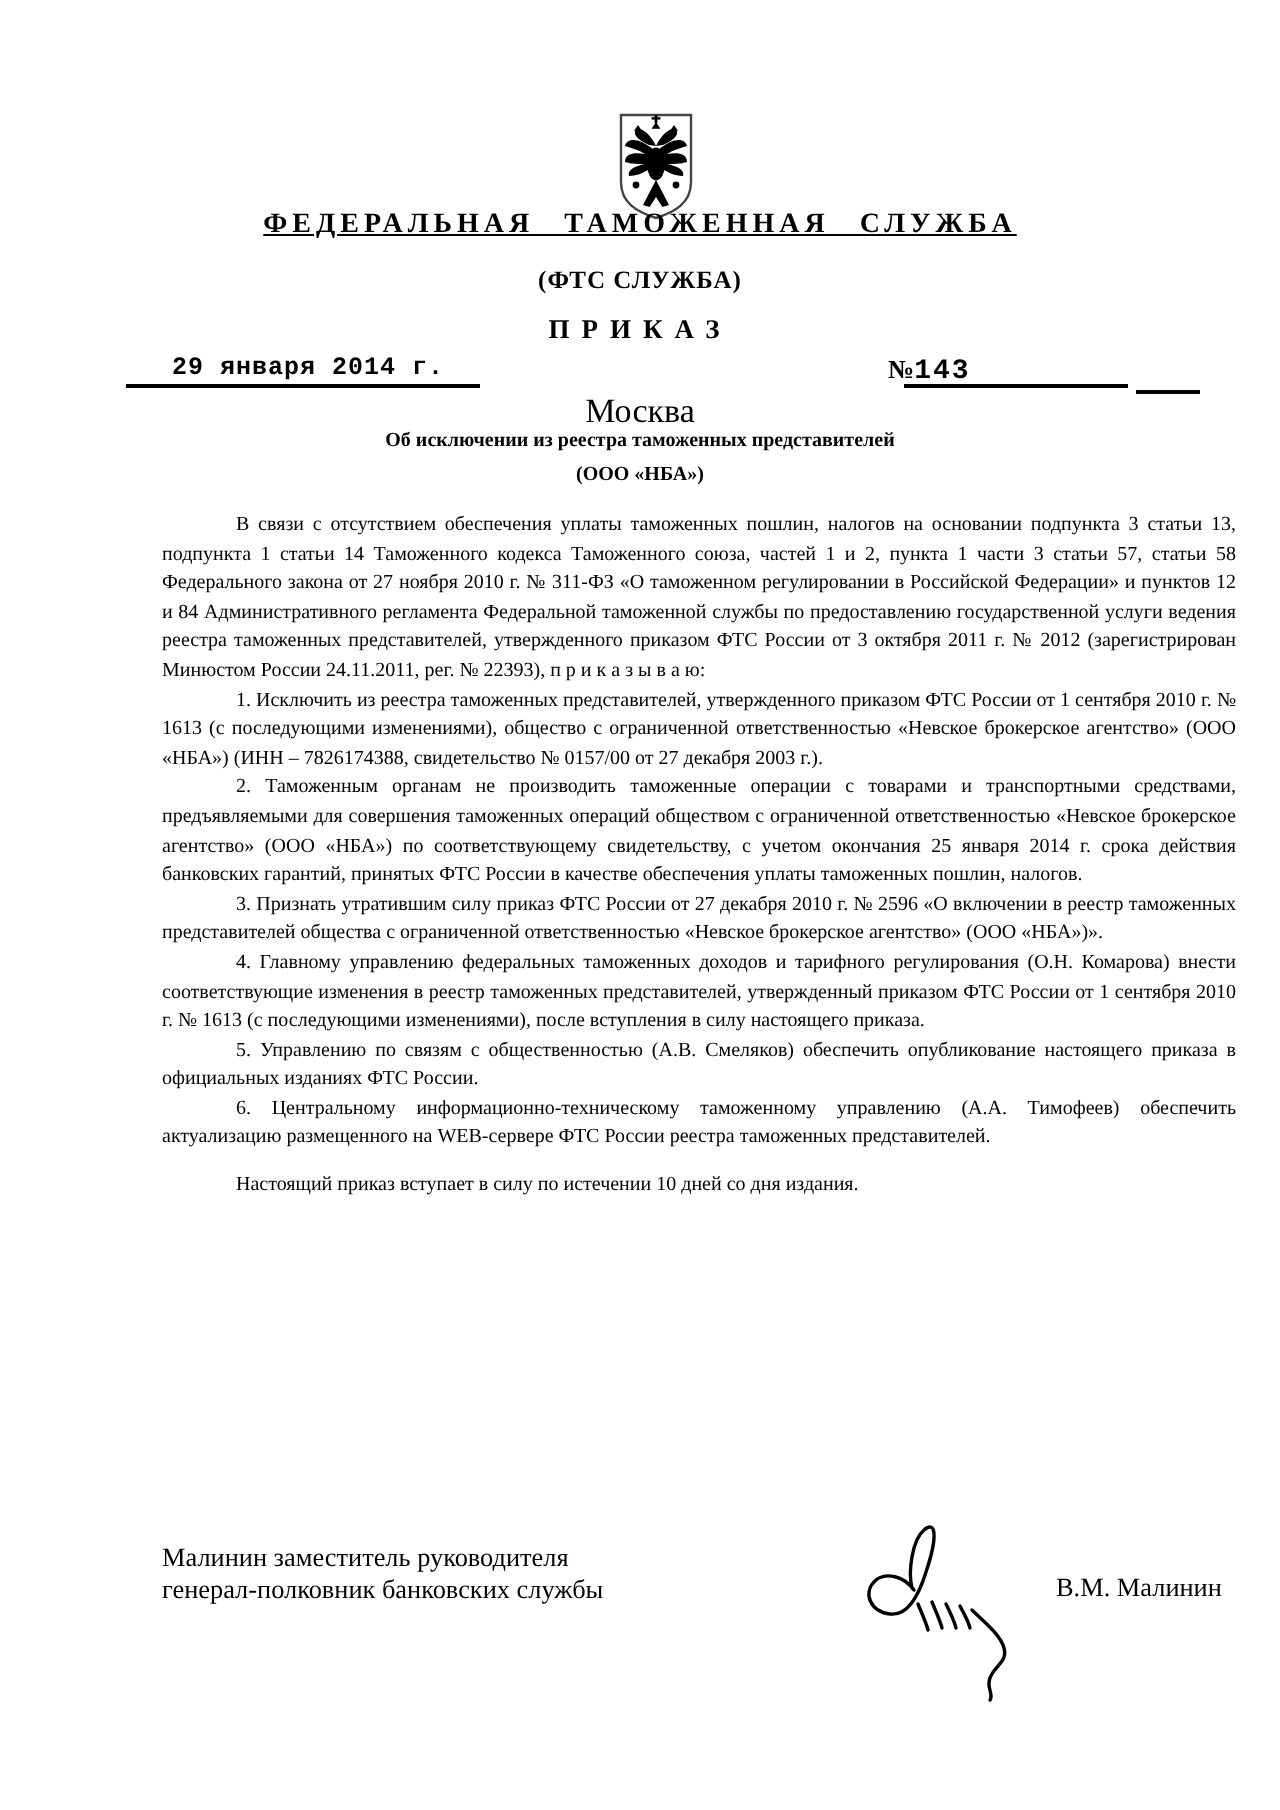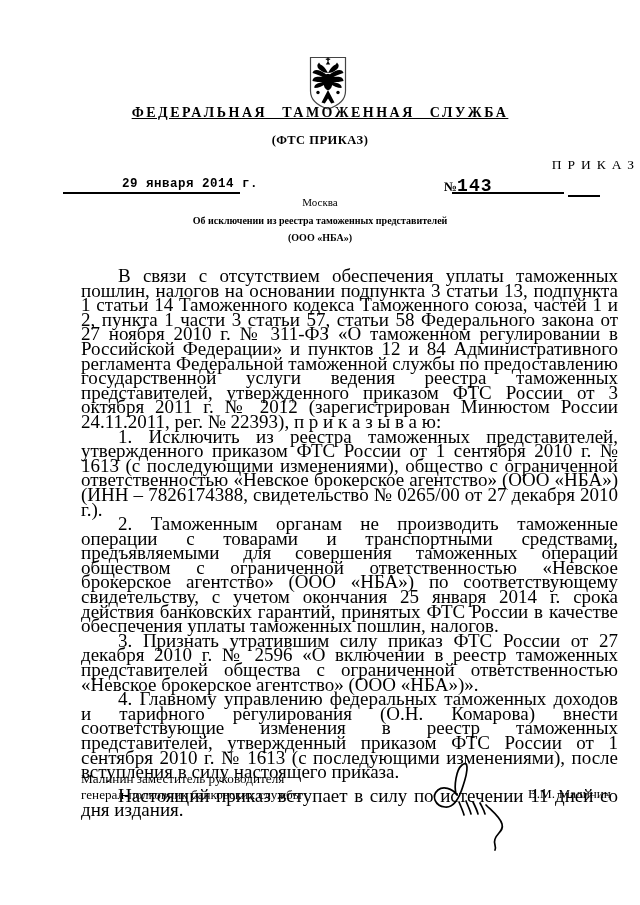--- a/index.html
+++ b/index.html
@@ -8,43 +8,43 @@
     width:640px; height:905px;
     margin:0 auto;
     background:#ffffff;
     font-family:"Liberation Serif", serif;
     color:#000;
     overflow:hidden;
   }
   .centered { position:absolute; left:0; width:100%; text-align:center; }
   .org-name { top:105px; font-size:14px; font-weight:bold; letter-spacing:2.5px; word-spacing:9px;text-decoration:underline; }
   .org-abbr { top:133px; font-size:12.5px; font-weight:bold; letter-spacing:0.5px; }
-  .doc-type { top:157px; font-size:13.5px; font-weight:normal; letter-spacing:6px;text-align:right; }
-  .city     { top:196px; font-size:11px;text-align:center; }
+  .doc-type { top:157px; font-size:13.5px; font-weight:bold; letter-spacing:6px; }
+  .city     { top:196px; font-size:17px;text-align:center; }
   .doc-title{ top:212px; font-size:10px; font-weight:bold; line-height:17px; }
 
   .emblem { position:absolute; left:309px; top:56px; width:38px; height:55px; }
 
   .date-text {
     position:absolute; left:86px; top:177px;
     font-family:"Liberation Mono", monospace; font-weight:bold;
-    font-size:12.5px; letter-spacing:0.5px; white-space:nowrap;margin-left:36px;
+    font-size:12.5px; letter-spacing:0.5px; white-space:nowrap;
   }
   .num-wrap { position:absolute; left:444px; top:176px; white-space:nowrap; }
   .num-sign { font-size:13px; font-weight:bold; font-family:"Liberation Serif", serif; }
-  .num-val  { font-family:"Liberation Mono", monospace; font-weight:bold; font-size:18px; letter-spacing:1px; }
+  .num-val  { font-family:"Liberation Mono", monospace; font-weight:bold; font-size:14px; letter-spacing:1px; }
 
   .rule { position:absolute; background:#000; }
   .date-rule  { left:63px;  top:192px; width:177px; height:2px; }
   .num-rule   { left:452px; top:192px; width:112px; height:2px; }
   .num-rule-2 { left:568px; top:195px; width:32px;  height:2px; }
 
   .body-text {
-    position:absolute; left:81px; top:269px; width:537px;
-    font-size:19px; line-height:14.6px; text-align:justify;
+    position:absolute; left:81px; top:256px; width:537px;
+    font-size:10px; line-height:14.6px; text-align:justify;
   }
   .body-text p { margin:0; text-indent:37px; }
   .effective { margin-top:9px !important; }
 
   .sig-position {
     position:absolute; left:81px; top:771px;
     font-size:13.2px; line-height:16px;
   }
   .sig-name { position:absolute; left:528px; top:786px; font-size:13.2px; white-space:nowrap; }
   .sig-mark { position:absolute; left:418px; top:758px; width:96px; height:94px; }
@@ -69,45 +69,47 @@
         <path d="M20,19 C28,12.5 33.5,13 34.5,17 C31.5,18 27.5,19 24.5,21 C30.5,20 34.5,21 34.5,25 C31.5,26 27.5,26 24.5,26 C29.5,27 33.5,29 32.5,32 C28.5,32 24,30 21,27.5 Z"></path>
         <ellipse cx="19" cy="26" rx="4.6" ry="8.2"></ellipse>
         <path d="M19,34 L12.5,46.5 L15.8,47.5 L19,42.5 L22.2,47.5 L25.5,46.5 Z"></path>
         <circle cx="9" cy="36.5" r="1.7"></circle>
         <circle cx="29" cy="36.5" r="1.7"></circle>
       </g>
     </svg>
   </div>
 
   <div class="centered org-name">ФЕДЕРАЛЬНАЯ ТАМОЖЕННАЯ СЛУЖБА</div>
-  <div class="centered org-abbr">(ФТС ПРИКАЗ)</div>
+  <div class="centered org-abbr">(ФТС СЛУЖБА)</div>
   <div class="centered doc-type">ПРИКАЗ</div>
 
   <div class="date-text">29 января 2014 г.</div>
   <div class="rule date-rule"></div>
   <div class="num-wrap">
     <span class="num-sign">№</span><span class="num-val">143</span>
   </div>
   <div class="rule num-rule"></div>
   <div class="rule num-rule-2"></div>
 
   <div class="centered city">Москва</div>
 
   <div class="centered doc-title">
     <div>Об исключении из реестра таможенных представителей</div>
     <div>(ООО «НБА»)</div>
   </div>
 
   <div class="body-text">
     <p>В связи с отсутствием обеспечения уплаты таможенных пошлин, налогов на основании подпункта 3 статьи 13, подпункта 1 статьи 14 Таможенного кодекса Таможенного союза, частей 1 и 2, пункта 1 части 3 статьи 57, статьи 58 Федерального закона от 27 ноября 2010 г. № 311-ФЗ «О таможенном регулировании в Российской Федерации» и пунктов 12 и 84 Административного регламента Федеральной таможенной службы по предоставлению государственной услуги ведения реестра таможенных представителей, утвержденного приказом ФТС России от 3 октября 2011 г. № 2012 (зарегистрирован Минюстом России 24.11.2011, рег. № 22393), п р и к а з ы в а ю:</p>
-    <p>1. Исключить из реестра таможенных представителей, утвержденного приказом ФТС России от 1 сентября 2010 г. № 1613 (с последующими изменениями), общество с ограниченной ответственностью «Невское брокерское агентство» (ООО «НБА») (ИНН – 7826174388, свидетельство № 0265/00 от 27 декабря 2010 г.).</p>
+    <p>1. Исключить из реестра таможенных представителей, утвержденного приказом ФТС России от 1 сентября 2010 г. № 1613 (с последующими изменениями), общество с ограниченной ответственностью «Невское брокерское агентство» (ООО «НБА») (ИНН – 7826174388, свидетельство № 0157/00 от 27 декабря 2003 г.).</p>
     <p>2. Таможенным органам не производить таможенные операции с товарами и транспортными средствами, предъявляемыми для совершения таможенных операций обществом с ограниченной ответственностью «Невское брокерское агентство» (ООО «НБА») по соответствующему свидетельству, с учетом окончания 25 января 2014 г. срока действия банковских гарантий, принятых ФТС России в качестве обеспечения уплаты таможенных пошлин, налогов.</p>
     <p>3. Признать утратившим силу приказ ФТС России от 27 декабря 2010 г. № 2596 «О включении в реестр таможенных представителей общества с ограниченной ответственностью «Невское брокерское агентство» (ООО «НБА»)».</p>
     <p>4. Главному управлению федеральных таможенных доходов и тарифного регулирования (О.Н. Комарова) внести соответствующие изменения в реестр таможенных представителей, утвержденный приказом ФТС России от 1 сентября 2010 г. № 1613 (с последующими изменениями), после вступления в силу настоящего приказа.</p>
-    <p class="effective">Настоящий приказ вступает в силу по истечении 11 дней со дня издания.</p>
+    <p>5. Управлению по связям с общественностью (А.В. Смеляков) обеспечить опубликование настоящего приказа в официальных изданиях ФТС России.</p>
+    <p>6. Центральному информационно-техническому таможенному управлению (А.А. Тимофеев) обеспечить актуализацию размещенного на WEB-сервере ФТС России реестра таможенных представителей.</p>
+    <p class="effective">Настоящий приказ вступает в силу по истечении 10 дней со дня издания.</p>
   </div>
 
   <div class="sig-position">
     <div>Малинин заместитель руководителя</div>
     <div>генерал-полковник банковских службы</div>
   </div>
 
   <div class="sig-mark">
     <svg width="96" height="94" viewBox="0 0 96 94" xmlns="http://www.w3.org/2000/svg">
       <g fill="none" stroke="#000" stroke-width="1.7" stroke-linecap="round">

